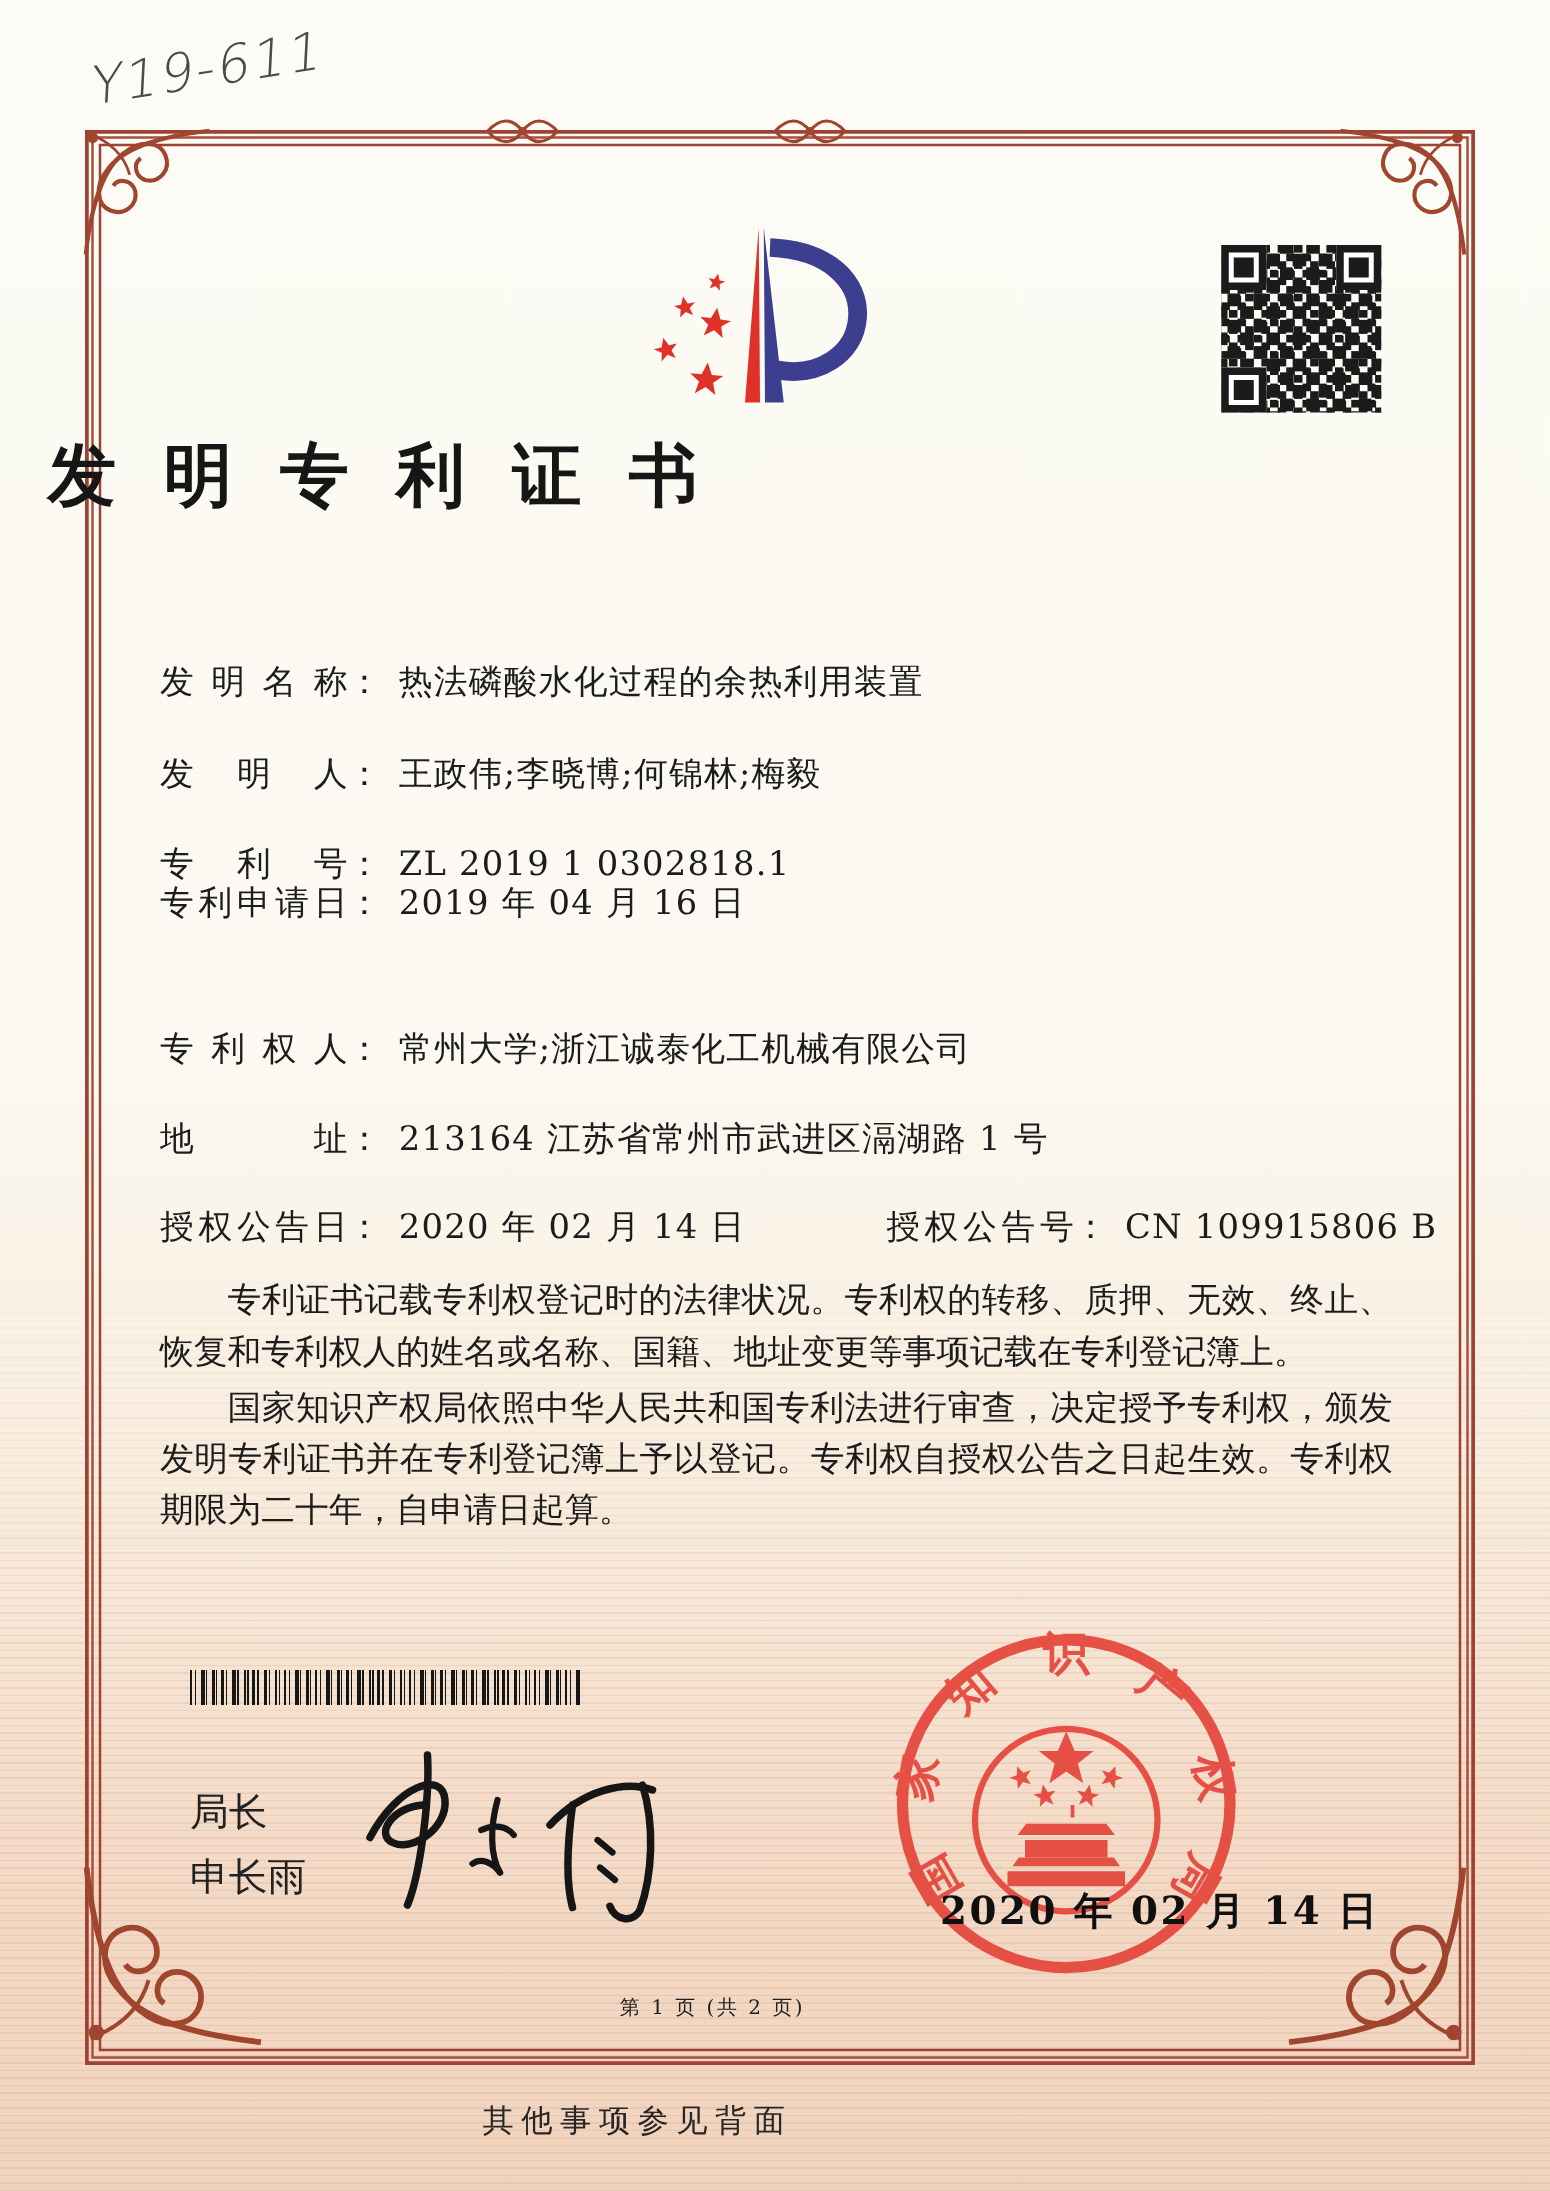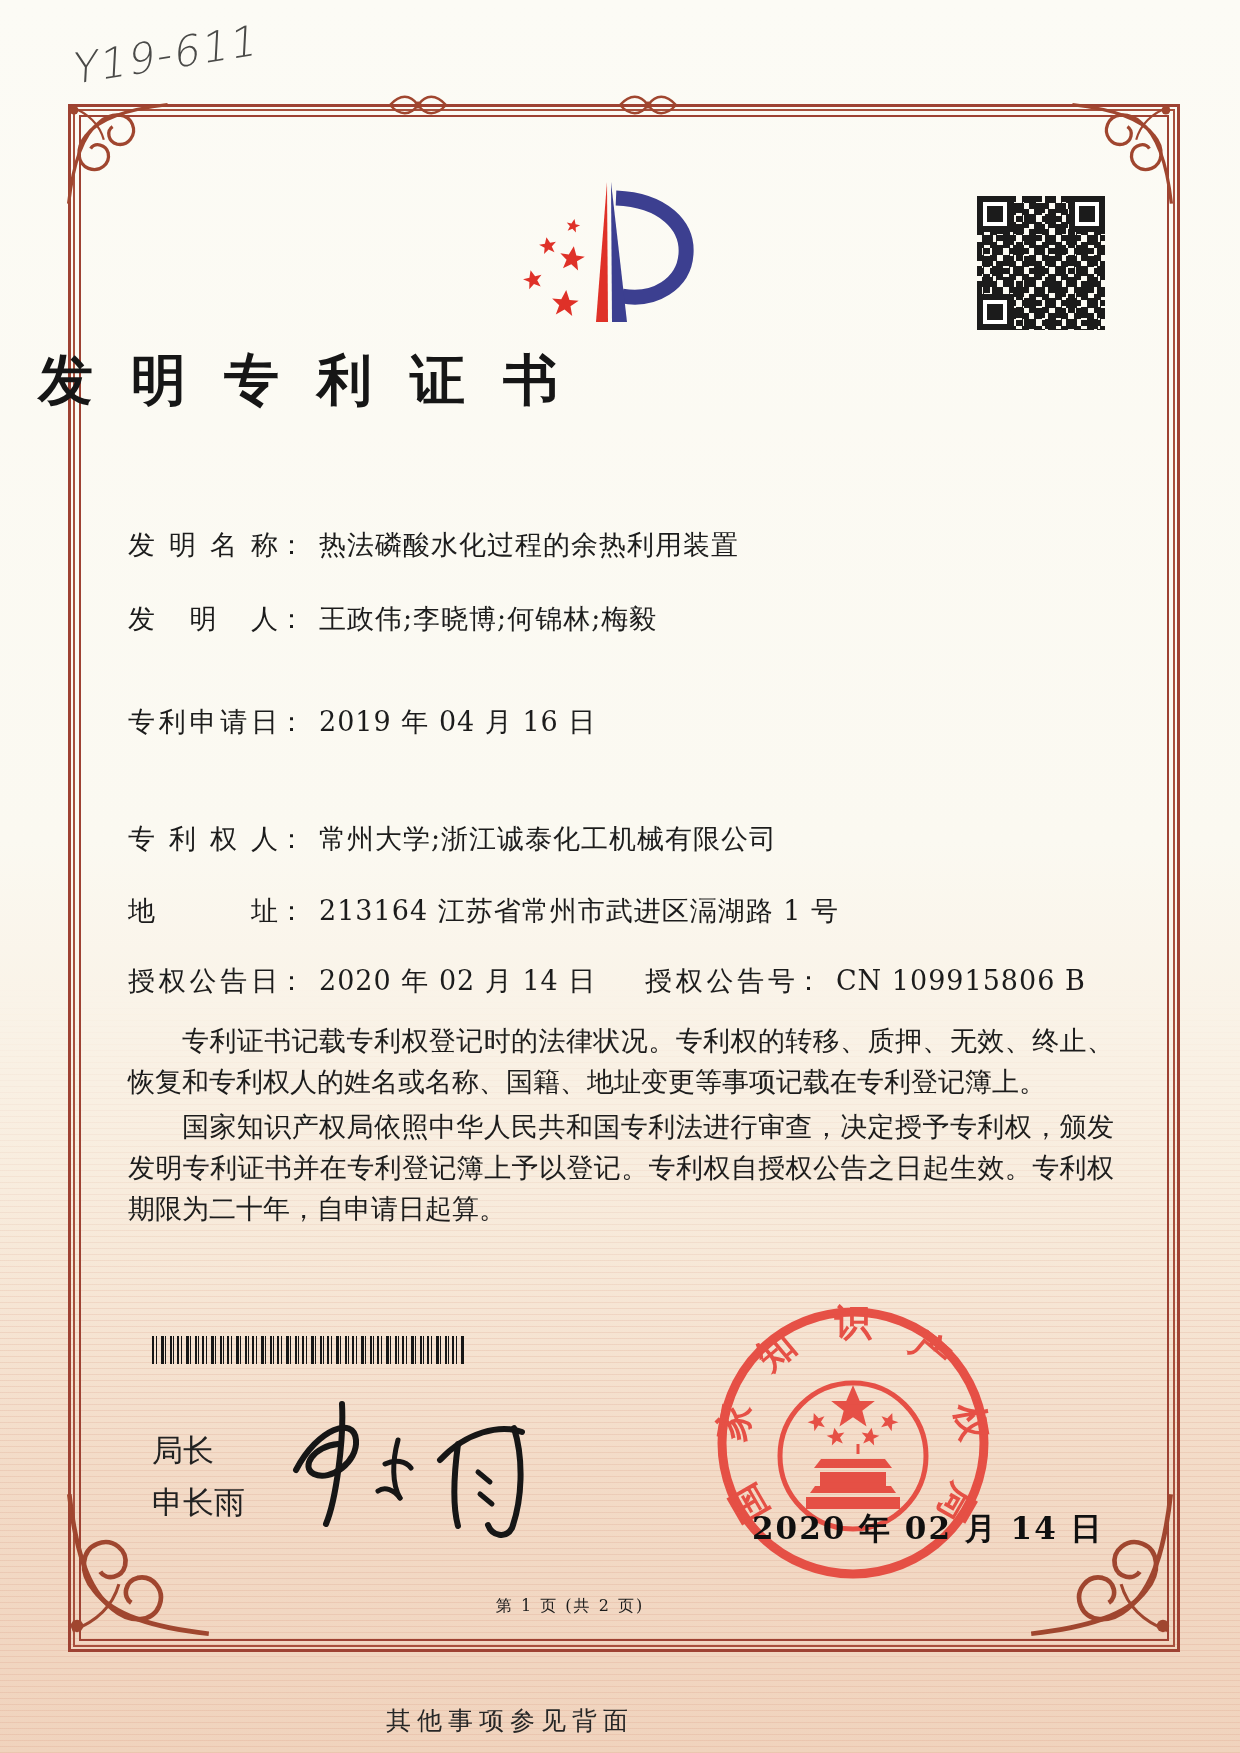--- a/index.html
+++ b/index.html
@@ -43,42 +43,42 @@
     position:absolute;left:0;right:0;top:344px;text-align:left;
     font-size:55px;font-weight:700;letter-spacing:38px;text-indent:38px;color:#161616;
   }
   
   .field{position:absolute;left:128px;font-size:27px;white-space:nowrap;}
   .flabel{display:inline-block;width:150px;text-align:justify;text-align-last:justify;vertical-align:bottom;}
   .fcolon{margin-right:14px;}
   .fvalue{letter-spacing:1px;}
   .field.r0{top:527px}.field.r1{top:601px}.field.r2{top:673px}
   .field.r3{top:704px}.field.r4{top:821px}.field.r5{top:893px}.field.r6{top:963px}
-  .field .second{margin-left:40px;}
+  .field .second{margin-left:104px;}
   .field .flabel.wide{width:150px;}
   
   .paras{position:absolute;left:128px;top:1020px;width:986px;font-size:27px;line-height:41px;text-align:justify;}
   .paras p{margin:0 0 4px 0;text-indent:2em;}
   
   .barcode{
     position:absolute;left:152px;top:1336px;width:312px;height:28px;
     background:repeating-linear-gradient(90deg,
       #161616 0 2px, rgba(0,0,0,0) 2px 4px,
       #161616 4px 5px, rgba(0,0,0,0) 5px 9px,
       #161616 9px 12px, rgba(0,0,0,0) 12px 13px,
       #161616 13px 14px, rgba(0,0,0,0) 14px 18px,
       #161616 18px 20px, rgba(0,0,0,0) 20px 21px,
       #161616 21px 22px, rgba(0,0,0,0) 22px 25px);
   }
   .signer{position:absolute;left:152px;top:1424px;font-family:"DejaVu Sans",sans-serif;font-size:31px;color:#222;line-height:52px;font-weight:500;}
   .signature{position:absolute;left:282px;top:1388px;}
   .seal{position:absolute;left:708px;top:1298px;}
   .seal-date{position:absolute;left:752px;top:1508px;font-size:31px;letter-spacing:2px;color:#101010;font-weight:600;}
   .pageinfo{position:absolute;left:400px;top:1596px;width:340px;text-align:center;font-size:16px;letter-spacing:2px;}
-  .footnote{position:absolute;left:340px;top:1680px;width:340px;text-align:center;font-size:25px;letter-spacing:6px;color:#262626;margin-top:24px;}
+  .footnote{position:absolute;left:340px;top:1680px;width:340px;text-align:center;font-size:25px;letter-spacing:6px;color:#262626;}
 </style>
 </head>
 <body>
 
 <div class="page">
 
   <svg width="0" height="0" style="position:absolute" aria-hidden="true">
     <defs>
       <path id="star" d="M0,-10 L2.94,-3.09 L9.51,-3.09 L4.05,1.18 L5.88,8.09 L0,4 L-5.88,8.09 L-4.05,1.18 L-9.51,-3.09 L-2.94,-3.09 Z"></path>
       <g id="flourish" fill="none" stroke="#a0462f" stroke-width="3">
@@ -142,20 +142,23 @@
     <div class="finder bl"></div>
   </div>
 
   <div class="title">发明专利证书</div>
 
   <div class="field r0">
     <span class="flabel">发明名称</span><span class="fcolon">：</span><span class="fvalue">热法磷酸水化过程的余热利用装置</span>
   </div>
   <div class="field r1">
     <span class="flabel">发明人</span><span class="fcolon">：</span><span class="fvalue">王政伟;李晓博;何锦林;梅毅</span>
+  </div>
+  <div class="field r2">
+    <span class="flabel">专利号</span><span class="fcolon">：</span><span class="fvalue">ZL 2019 1 0302818.1</span>
   </div>
   <div class="field r3">
     <span class="flabel">专利申请日</span><span class="fcolon">：</span><span class="fvalue">2019 年 04 月 16 日</span>
   </div>
   <div class="field r4">
     <span class="flabel">专利权人</span><span class="fcolon">：</span><span class="fvalue">常州大学;浙江诚泰化工机械有限公司</span>
   </div>
   <div class="field r5">
     <span class="flabel">地址</span><span class="fcolon">：</span><span class="fvalue">213164 江苏省常州市武进区滆湖路 1 号</span>
   </div>

